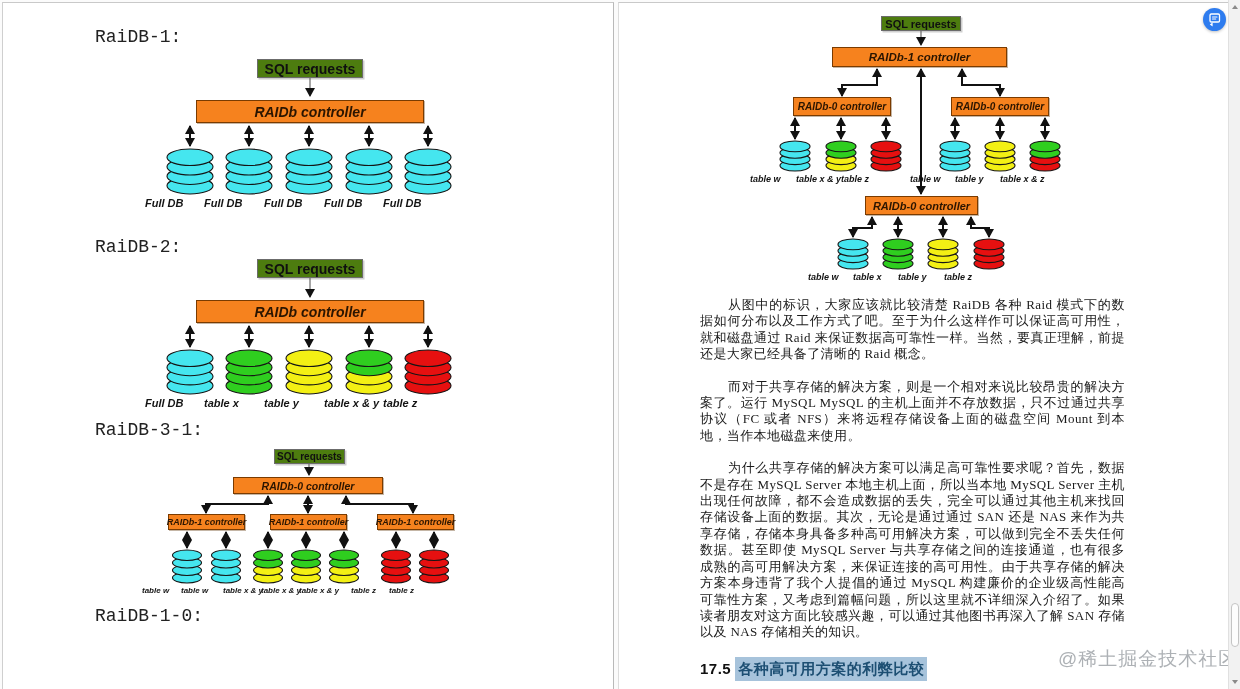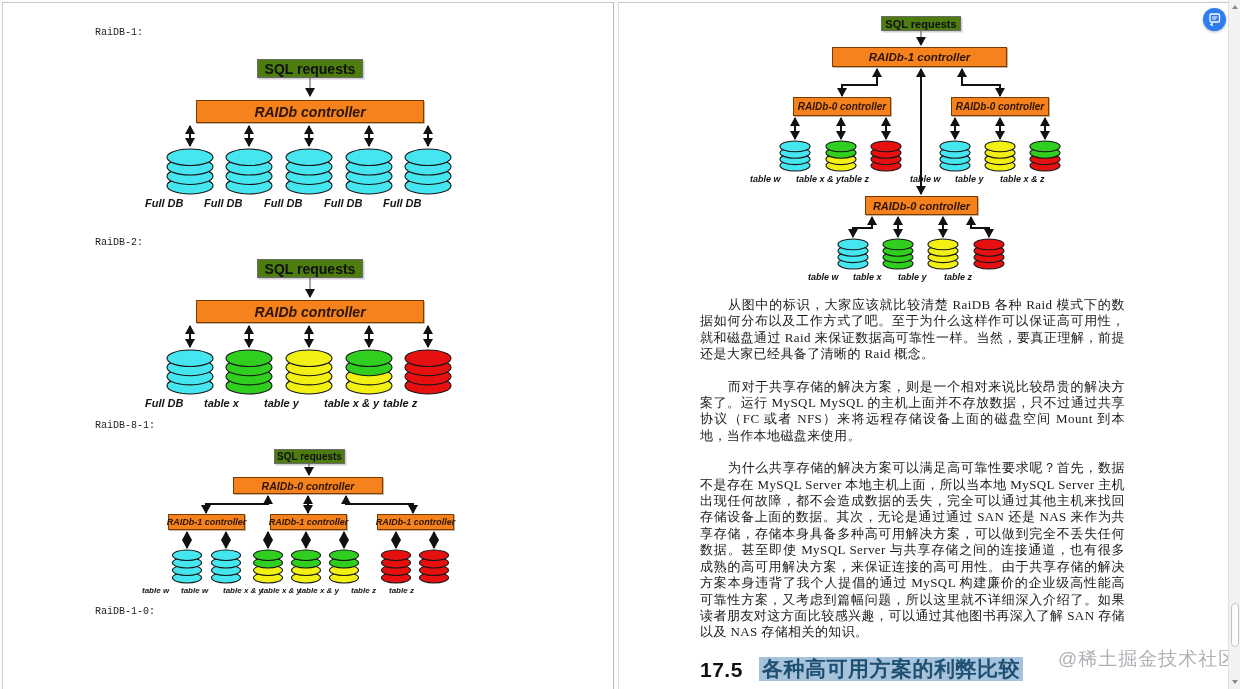--- a/index.html
+++ b/index.html
@@ -6,33 +6,33 @@
   html,body { width:1240px; height:689px; background:#ffffff; font-family:"Liberation Sans",sans-serif; }
   .viewport { position:relative; width:1240px; height:689px; overflow:hidden; background:#fbfbfb; }
 
   .page { position:absolute; background:#ffffff; }
   .page-left  { left:2px;  top:2px; width:612px; height:687px; border-top:1px solid #c9c9c9; border-left:1px solid #cfcfcf; border-right:1px solid #b9b9b9; }
   .page-right { left:618px; top:2px; width:610px; height:687px; border-top:1px solid #c9c9c9; border-left:1px solid #dcdcdc; }
 
   #diagram-layer { position:absolute; left:0; top:0; width:1240px; height:689px; pointer-events:none; }
   #arrow-svg { position:absolute; left:0; top:0; pointer-events:none; }
 
-  .section-label { position:absolute; font-family:"Liberation Mono","DejaVu Sans Mono",monospace; font-size:10px; color:#222; white-space:nowrap; }
+  .section-label { position:absolute; font-family:"Liberation Mono","DejaVu Sans Mono",monospace; font-size:18px; color:#222; white-space:nowrap; }
 
   .sql-box { position:absolute; background:#4d7c0f; border:1.5px solid #6b6b6b; box-shadow:1.5px 1.5px 0 #cfcfcf;
              display:flex; align-items:center; justify-content:center; font-weight:bold; color:#101010; white-space:nowrap; }
   .ctrl-box { position:absolute; background:#F6821E; border:1px solid #7a3b00; box-shadow:1px 1px 0 rgba(90,45,0,.35);
               display:flex; align-items:center; justify-content:center; font-weight:bold; font-style:italic; color:#2b1500; white-space:nowrap;text-align:right; }
   .cyl-label { position:absolute; font-weight:bold; font-style:italic; color:#141414; white-space:nowrap; }
 
   .text-block { position:absolute; left:700px; top:297px; width:437px; font-family:"Liberation Serif","DejaVu Serif",serif;
                 font-size:13px; line-height:16.4px; color:#1a1a1a; text-align:justify; letter-spacing:0.4px; }
   .text-block p { margin:0 12px 16px 0; text-indent:2.15em; }
-  .section-heading { margin:14px 0 26px 0; font-family:"Liberation Sans",sans-serif; font-size:21px; line-height:22px;
-                     font-weight:bold; color:#111; letter-spacing:0.5px; display:flex; align-items:flex-end; gap:16px; }
+  .section-heading { margin:14px 0 26px 0; font-family:"Liberation Sans",sans-serif; font-size:15px; line-height:22px;
+                     font-weight:bold; color:#111; letter-spacing:0.5px; display:flex; align-items:center; gap:4px; }
   .section-heading .hl { background:#a7c3db; color:#1d4f73; padding:1px 3px; }
 
   .watermark { position:absolute; left:1058px; top:646px; font-size:19px; letter-spacing:1px;
                color:rgba(122,129,136,0.62); font-family:"Liberation Sans",sans-serif; white-space:nowrap; z-index:30; }
 
   .float-btn { position:absolute; left:1203px; top:8px; width:23px; height:23px; border-radius:50%;
                background:#2E7CEF; box-shadow:0 1px 3px rgba(0,0,0,.25); display:flex; align-items:center; justify-content:center; z-index:40; cursor:pointer; }
 
   .scrollbar { position:absolute; left:1228px; top:0; width:12px; height:689px; background:#f2f2f2; border-left:1px solid #e0e0e0; z-index:50; }
   .sb-up   { position:absolute; left:3px; top:5px;    width:0; height:0; border-left:3px solid transparent; border-right:3px solid transparent; border-bottom:4px solid #8a8a8a; }
@@ -57,21 +57,21 @@
       <div class="cyl-label" style="left: 324px; top: 197px; width: 90px; font-size: 11px;">Full DB</div>
       <div class="cyl-label" style="left: 383px; top: 197px; width: 90px; font-size: 11px;">Full DB</div>
       <div class="section-label" style="left: 95px; top: 237px;">RaiDB-2:</div>
       <div class="sql-box" style="left: 257px; top: 259px; width: 106px; height: 19px; font-size: 14px;">SQL requests</div>
       <div class="ctrl-box" style="left: 196px; top: 300px; width: 228px; height: 23px; font-size: 14px;">RAIDb controller</div>
       <div class="cyl-label" style="left: 145px; top: 397px; width: 90px; font-size: 11px;">Full DB</div>
       <div class="cyl-label" style="left: 204px; top: 397px; width: 90px; font-size: 11px;">table x</div>
       <div class="cyl-label" style="left: 264px; top: 397px; width: 90px; font-size: 11px;">table y</div>
       <div class="cyl-label" style="left: 324px; top: 397px; width: 90px; font-size: 11px;">table x &amp; y</div>
       <div class="cyl-label" style="left: 383px; top: 397px; width: 90px; font-size: 11px;">table z</div>
-      <div class="section-label" style="left: 95px; top: 420px;">RaiDB-8-1:</div>
+      <div class="section-label" style="left: 95px; top: 420px;">RaiDB-3-1:</div>
       <div class="sql-box" style="left: 274px; top: 449px; width: 71px; height: 15px; font-size: 10px;">SQL requests</div>
       <div class="ctrl-box" style="left: 233px; top: 477px; width: 150px; height: 17px; font-size: 10.5px;">RAIDb-0 controller</div>
       <div class="ctrl-box" style="left: 168px; top: 514px; width: 77px; height: 16px; font-size: 9px;">RAIDb-1 controller</div>
       <div class="ctrl-box" style="left: 270px; top: 514px; width: 77px; height: 16px; font-size: 9px;">RAIDb-1 controller</div>
       <div class="ctrl-box" style="left: 377px; top: 514px; width: 77px; height: 16px; font-size: 9px;">RAIDb-1 controller</div>
       <div class="cyl-label" style="left: 142px; top: 586px; width: 90px; font-size: 8px;">table w</div>
       <div class="cyl-label" style="left: 181px; top: 586px; width: 90px; font-size: 8px;">table w</div>
       <div class="cyl-label" style="left: 223px; top: 586px; width: 90px; font-size: 8px;">table x &amp; y</div>
       <div class="cyl-label" style="left: 261px; top: 586px; width: 90px; font-size: 8px;">table x &amp; y</div>
       <div class="cyl-label" style="left: 299px; top: 586px; width: 90px; font-size: 8px;">table x &amp; y</div>

